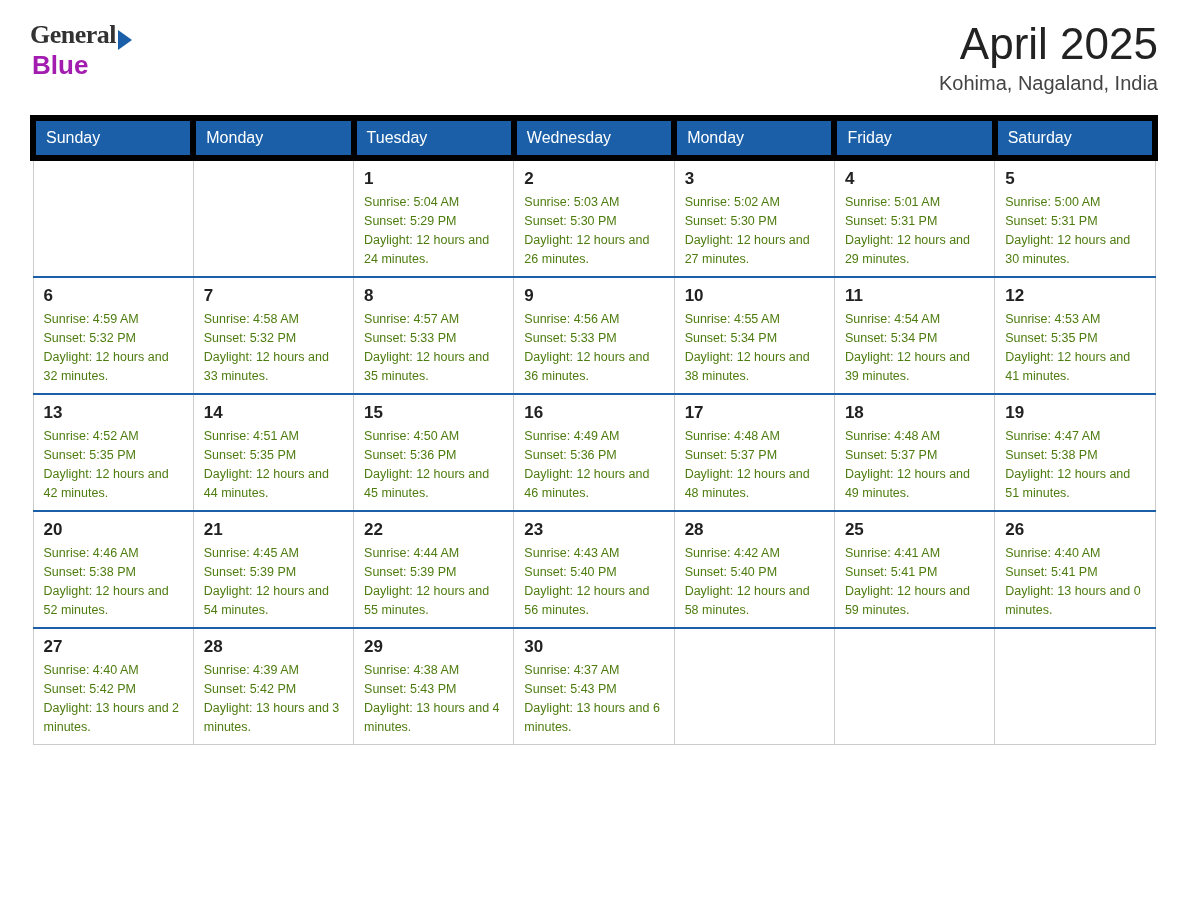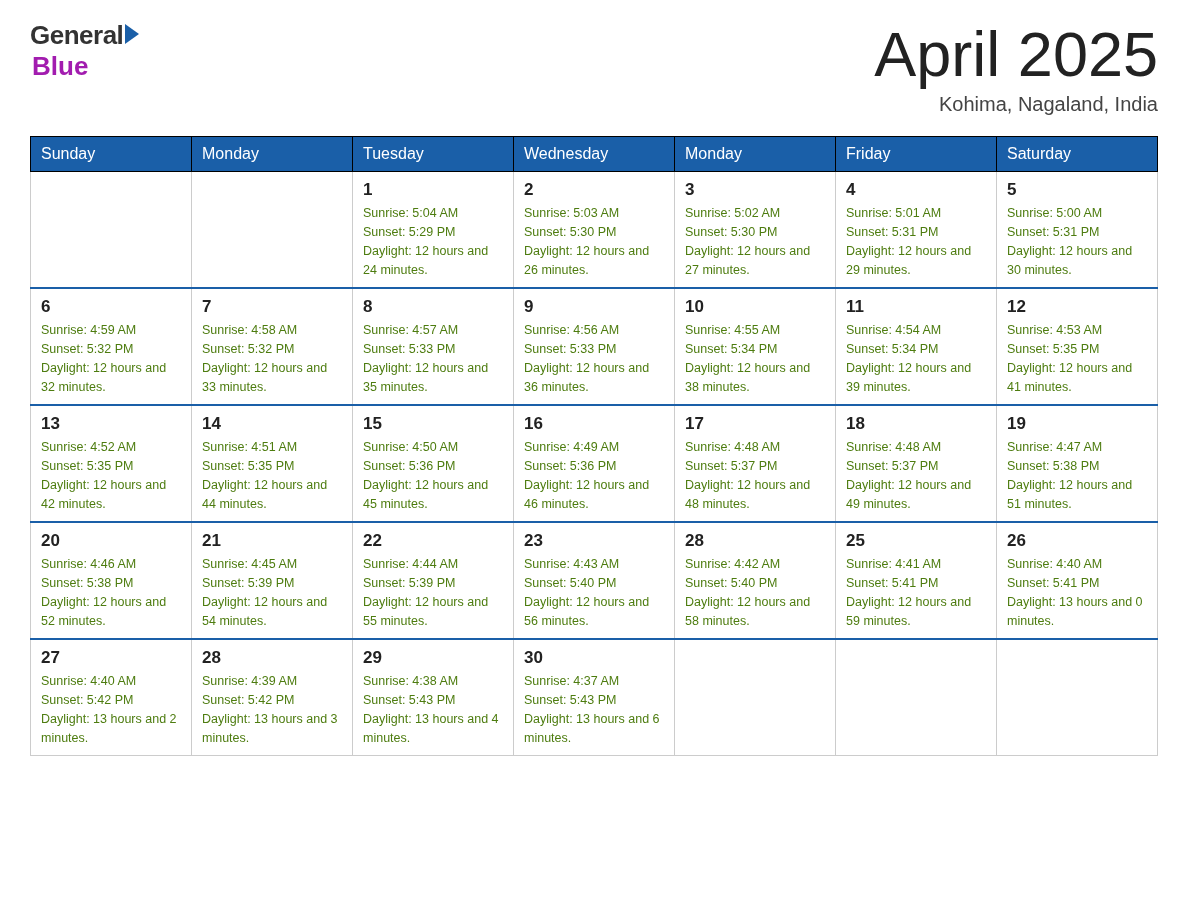--- a/index.html
+++ b/index.html
@@ -17,21 +17,22 @@
       align-items: flex-start;
       margin-bottom: 20px;
     }
     .logo {
       display: flex;
       flex-direction: column;
       align-items: flex-start;
     }
     .logo-top {
       display: flex;
-      align-items: flex-start;
+      align-items: flex-end;
+      font-family: Liberation Serif, serif;
     }
     .logo-general {
       font-size: 26px;
       font-weight: bold;
       color: #333;
       letter-spacing: -0.5px;
     }
     .logo-arrow {
       width: 0;
       height: 0;
@@ -44,21 +45,21 @@
     .logo-blue {
       font-size: 26px;
       font-weight: bold;
       color: #a21caf;
       margin-left: 2px;
     }
     .title-block {
       text-align: right;
     }
     .title-month {
-      font-size: 63px;
+      font-size: 44px;
       font-weight: normal;
       color: #222;
       line-height: 1.1;
     }
     .title-location {
       font-size: 20px;
       color: #444;
       margin-top: 4px;
     }
     .calendar {
@@ -66,21 +67,21 @@
       border-collapse: collapse;
       border: 1px solid #aaa;
     }
     .calendar th {
       background-color: #1a5fa8;
       color: #fff;
       font-size: 16px;
       font-weight: normal;
       padding: 8px 10px;
       text-align: left;
-      border: 1px solid #000000;
+      border: 6px solid #000000;
     }
     .calendar td {
       vertical-align: top;
       padding: 8px 10px;
       border: 1px solid #ccc;
       width: 14.28%;
       min-height: 100px;
     }
     .day-number {
       font-size: 17px;

